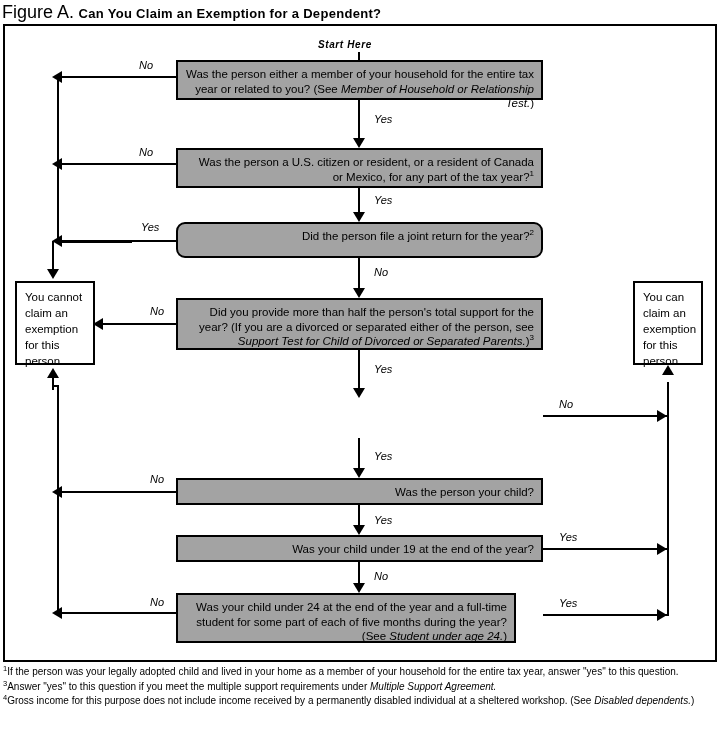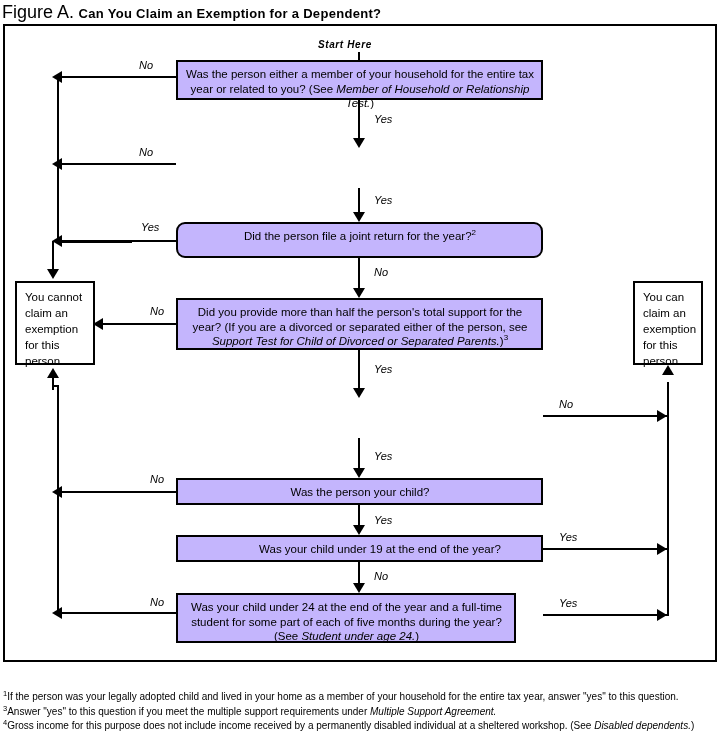--- a/index.html
+++ b/index.html
@@ -50,25 +50,25 @@
     height: 638px;
     border: 2px solid #000;
     box-sizing: border-box;
   }
 
   
   .qbox {
     position: absolute;
     border: 2px solid #000;
     box-sizing: border-box;
-    background: #c4b5fd;
+    background: #a3a3a3;
     font-size: 11.5px;
     line-height: 14.5px;
     padding: 5px 7px 4px 8px;
-    text-align: center;
+    text-align: right;
   }
   .tbox {
     position: absolute;
     border: 2px solid #000;
     box-sizing: border-box;
     background: #fff;
     font-size: 11.5px;
     line-height: 16px;
     padding: 6px 6px 4px 8px;
   }
@@ -126,21 +126,21 @@
     font-style: italic;
     font-weight: bold;
     letter-spacing: 0.6px;
     white-space: nowrap;
   }
 
   
   .footnotes {
     position: absolute;
     left: 3px;
-    top: 690px;
+    top: 665px;
     width: 716px;
     font-size: 10px;
     line-height: 13.6px;
   }
   .fn {
     margin: 0 0 1px 0;
     padding: 0;
     text-indent: 0;
   }
   .fn .fnum {
@@ -160,20 +160,23 @@
   </div>
 
   <div class="outer-frame"></div>
 
   <div class="start-here" style="left:318px; top:39px;">Start Here</div>
 
   <div class="qbox" id="box-q1" style="left:176px; top:60px; width:367px; height:40px;">
     <span><span>Was the person either a member of your household for the entire tax year or related to you? (See </span><span class="it">Member of Household or Relationship Test.</span><span>)</span></span>
   </div>
 
+  <div class="qbox" id="box-q2" style="left:176px; top:148px; width:367px; height:40px;">
+    <span><span>Was the person a U.S. citizen or resident, or a resident of Canada or Mexico, for any part of the tax year?</span><span class="sup">1</span></span>
+  </div>
 
   <div class="qbox" id="box-q3" style="left:176px; top:222px; width:367px; height:36px;border-radius:9px;">
     <span><span>Did the person file a joint return for the year?</span><span class="sup">2</span></span>
   </div>
 
   <div class="qbox" id="box-q4" style="left:176px; top:298px; width:367px; height:52px;">
     <span><span>Did you provide more than half the person's total support for the year? (If you are a divorced or separated either of the person, see </span><span class="it">Support Test for Child of Divorced or Separated Parents.</span><span>)</span><span class="sup">3</span></span>
   </div>
 
 

